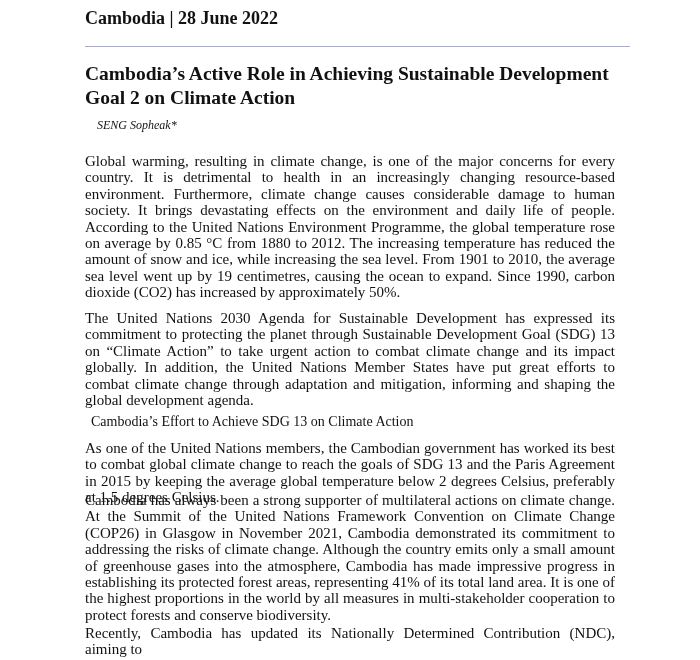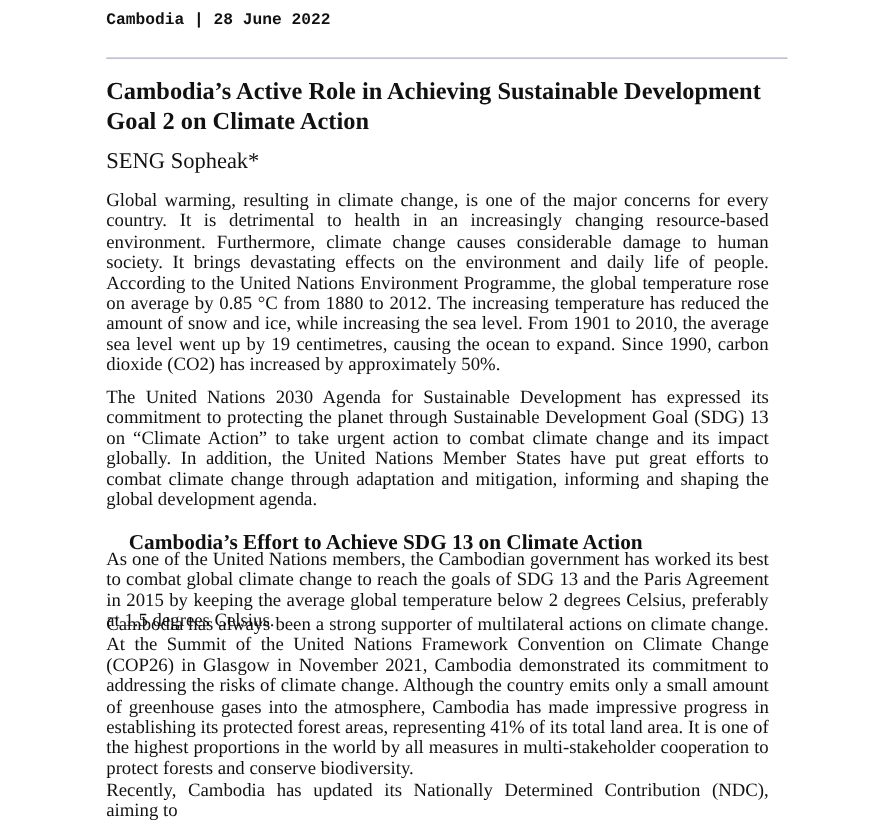--- a/index.html
+++ b/index.html
@@ -1,28 +1,28 @@
 <!DOCTYPE html>
 <html><head>
 <meta charset="utf-8">
 <style>
   html, body { margin: 0; padding: 0; background: #ffffff; }
   body { width: 700px; height: 660px; overflow: hidden; position: relative;
          font-family: "Liberation Serif", "DejaVu Serif", serif; color: #111; }
   .page { position: absolute; left: 85px; top: 0; width: 530px; }
-  .header { position: absolute; top: 8px; left: 0; font-weight: bold; font-size: 13px; font-family: Liberation Mono, monospace; }
+  .header { position: absolute; top: 8px; left: 0; font-weight: bold; font-size: 18px; }
   .rule { position: absolute; left: 85px; top: 46px; width: 545px; height: 0; border-top: 1.5px solid #a9adc6; }
   .title { position: absolute; top: 62px; left: 0; width: 540px; margin: 0; font-weight: bold;
            font-size: 19.5px; line-height: 24px; }
-  .author { position: absolute; top: 118px; left: 0; font-size: 18px; }
+  .author { position: absolute; top: 118px; left: 12px; font-style: italic; font-size: 12px; }
   .para { position: absolute; left: 0; width: 530px; margin: 0; font-size: 15px; line-height: 16.4px;
           text-align: justify; }
   .p1 { top: 153px; }
   .p2 { top: 310px; }
-  .h2 { position: absolute; top: 406px; left: 0; margin: 18px; font-weight: bold; font-size: 17px; line-height: 20px; }
+  .h2 { position: absolute; top: 406px; left: 0; margin: 6px; font-weight: normal; font-size: 14px; line-height: 20px; }
   .p3 { top: 440px; }
   .p4 { top: 492px; }
   .p5 { top: 625px; }
 </style>
 </head>
 <body>
 
 <div class="rule"></div>
 
 <div class="page">

